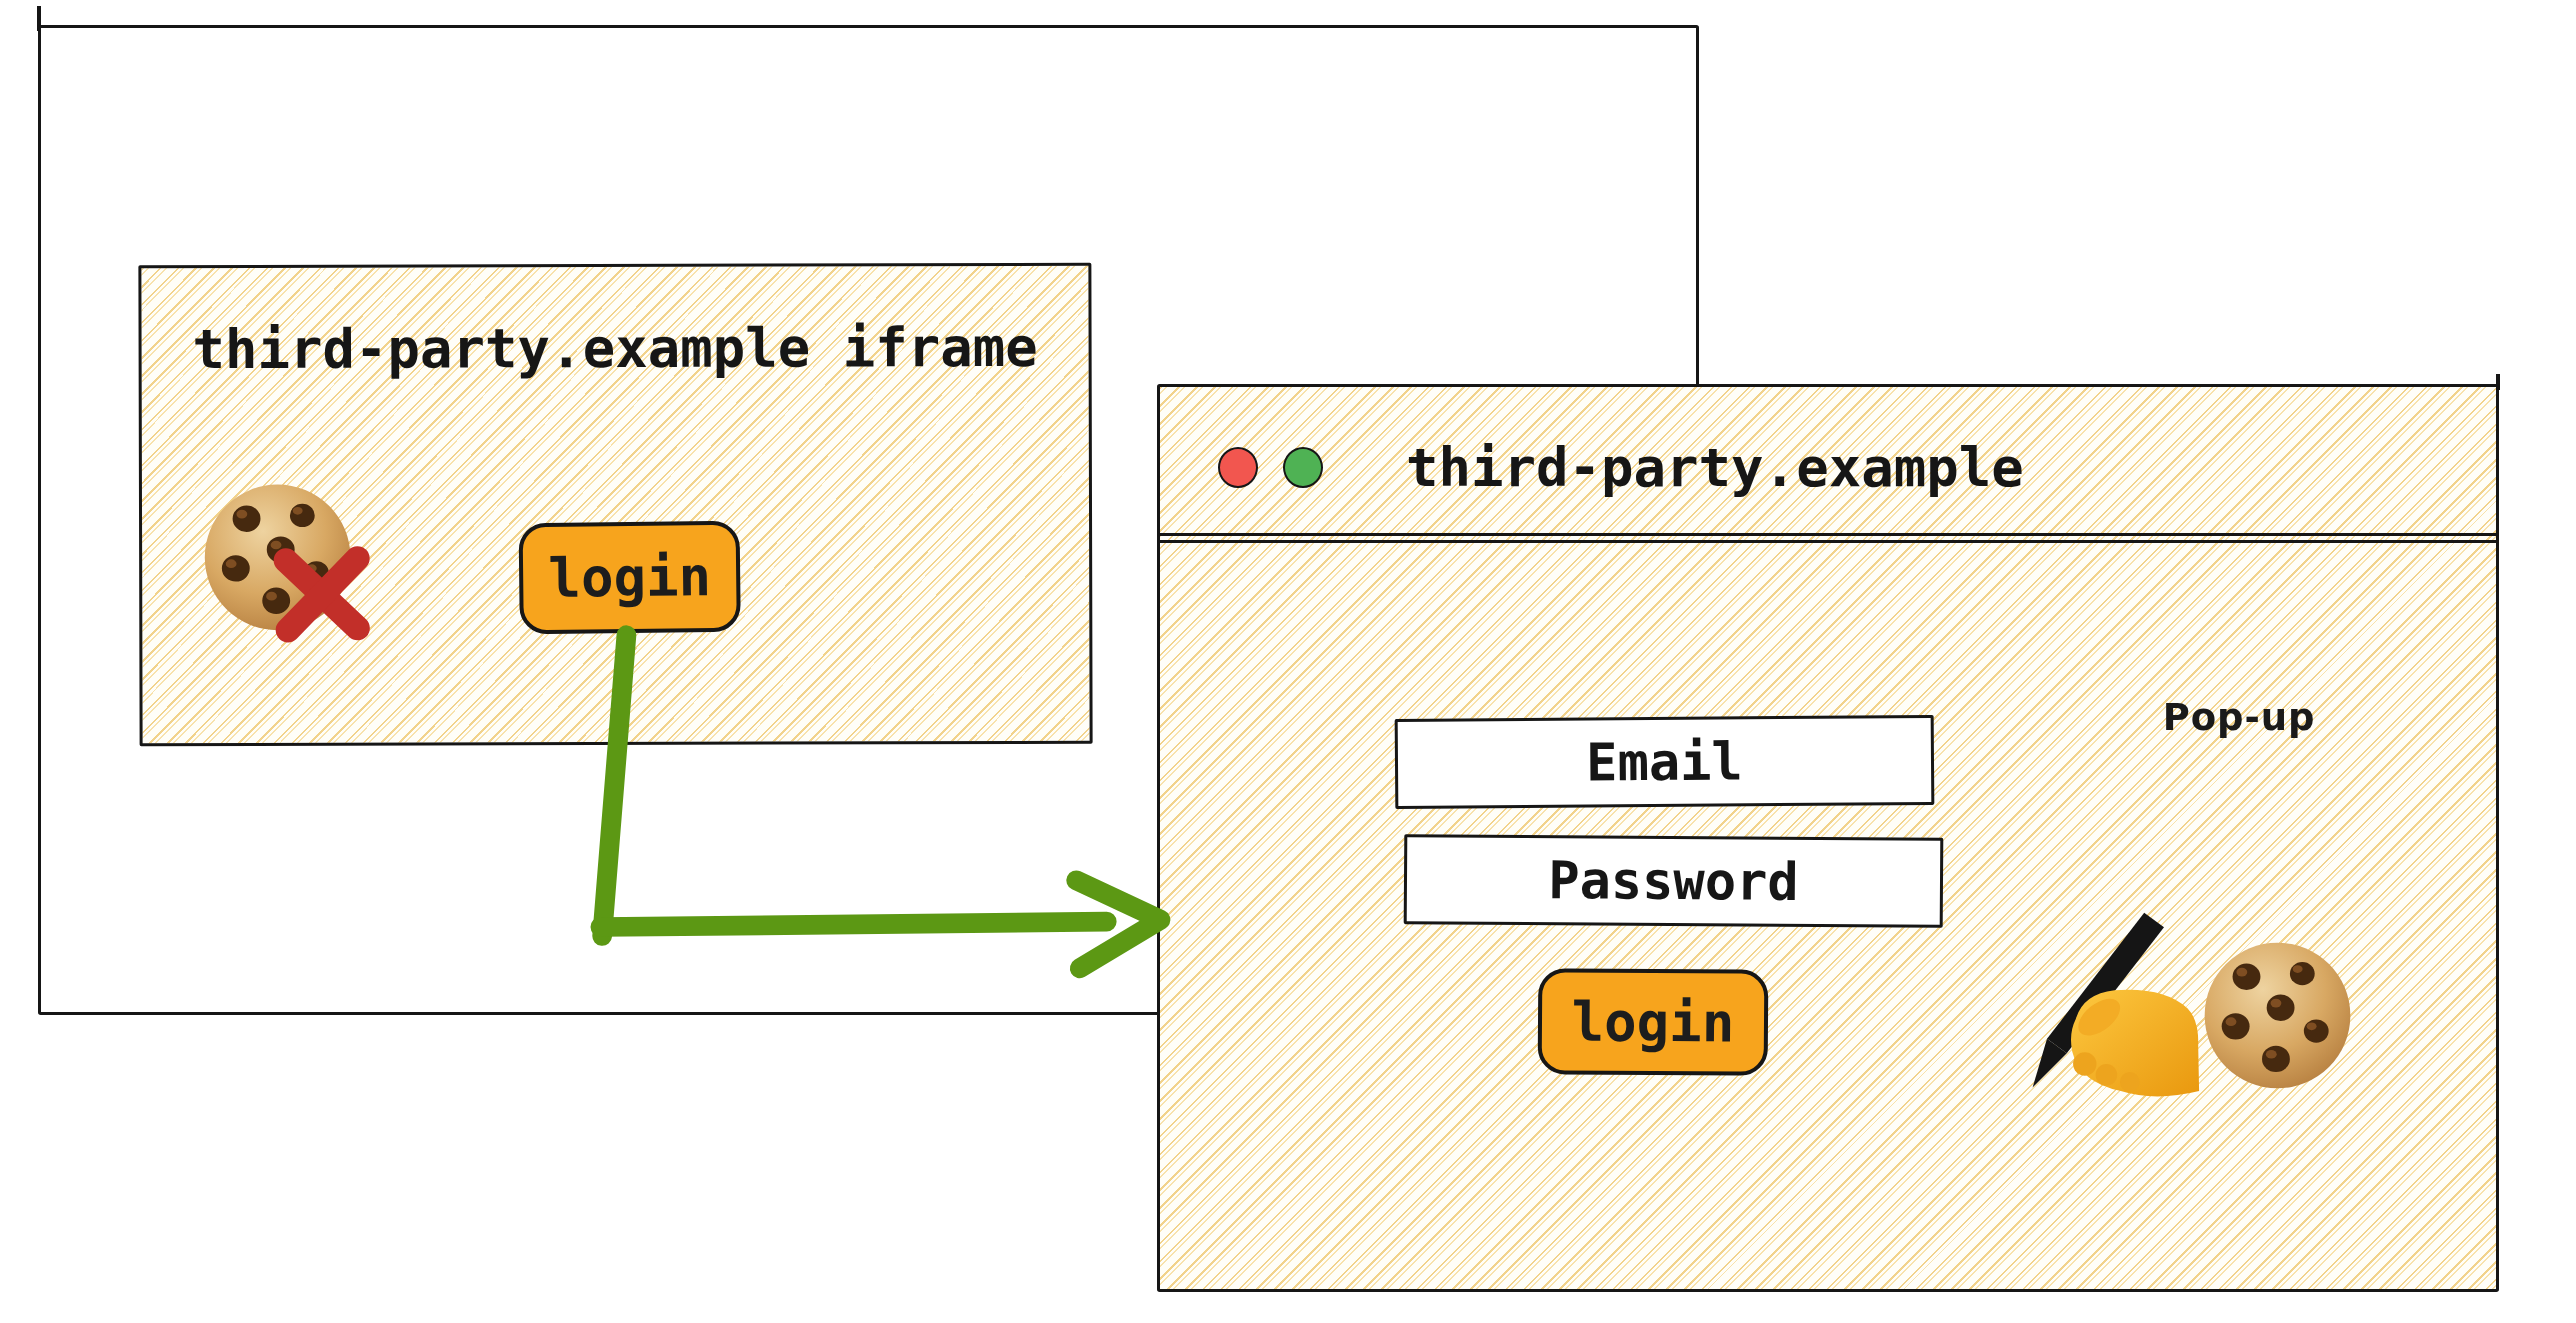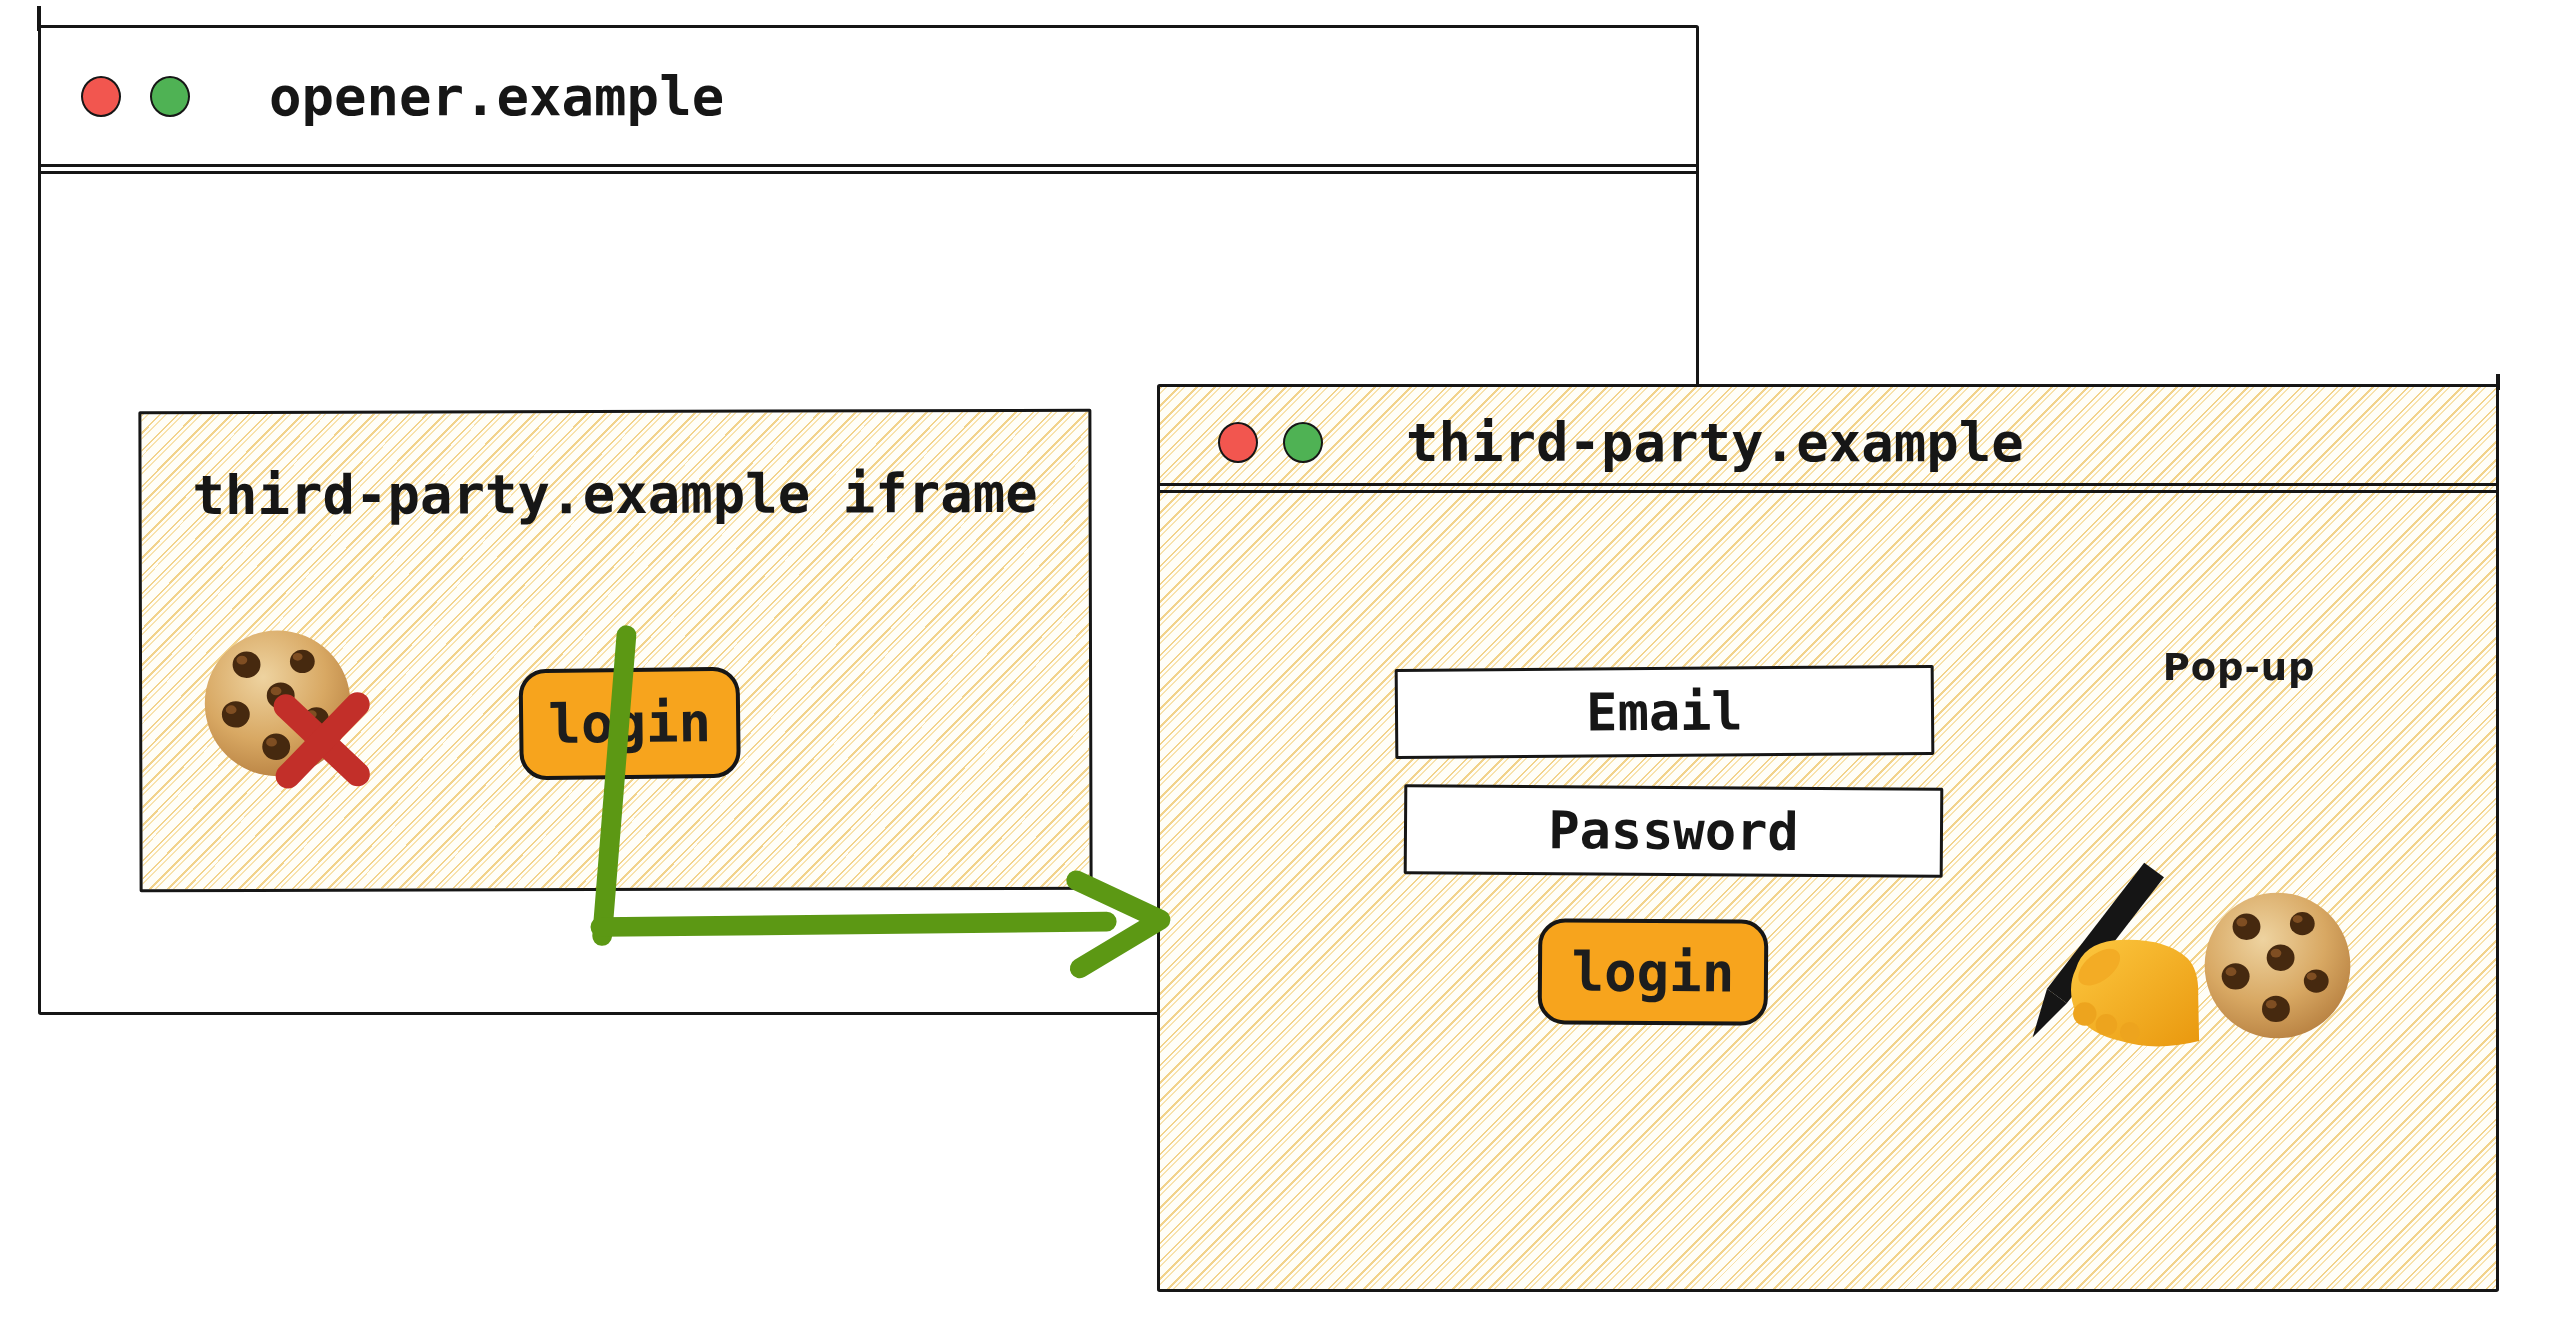--- a/index.html
+++ b/index.html
@@ -57,21 +57,21 @@
     background: var(--ink, #161616);
   }
 
   .titlebar {
     position: relative;
     display: flex;
     align-items: center;
     border-bottom: 10px double var(--ink, #161616);
   }
   .win-opener .titlebar { height: 146px; padding-left: 40px; background: #ffffff; }
-  .win-popup  .titlebar { height: 106px; padding-left: 58px; padding-top: 14px; background: transparent; }
+  .win-popup  .titlebar { height: 156px; padding-left: 58px; padding-top: 14px; background: transparent; }
 
   .dot {
     width: 40px; height: 41px;
     border: 2.7px solid var(--ink, #161616);
     border-radius: 50%;
     flex: 0 0 auto;
   }
   .dot-red   { background: var(--traffic-red, #F2564F); }
   .dot-green { background: var(--traffic-green, #4FB254); margin-left: 29px; }
   .win-popup .dot-green { margin-left: 25px; }
@@ -202,25 +202,20 @@
       <circle cx="72" cy="170" r="13"></circle>
       <circle cx="96" cy="182" r="12"></circle>
       <circle cx="122" cy="190" r="11"></circle>
     </g>
   </symbol>
 </svg>
 
 <div id="canvas">
 
   <div class="window win-opener">
-    <div class="titlebar">
-      <span class="dot dot-red"></span>
-      <span class="dot dot-green"></span>
-      <span class="title mono">opener.example</span>
-    </div>
     <div class="winbody">
       <div class="iframe-box hatch">
         <div class="iframe-label mono">third-party.example iframe</div>
         <span class="icon-wrap iframe-cookie">
           <svg viewBox="0 0 100 100">
               <use href="#cookie-sym"></use>
             </svg>
         </span>
         <span class="icon-wrap iframe-cross">
           <svg viewBox="0 0 120 120">

